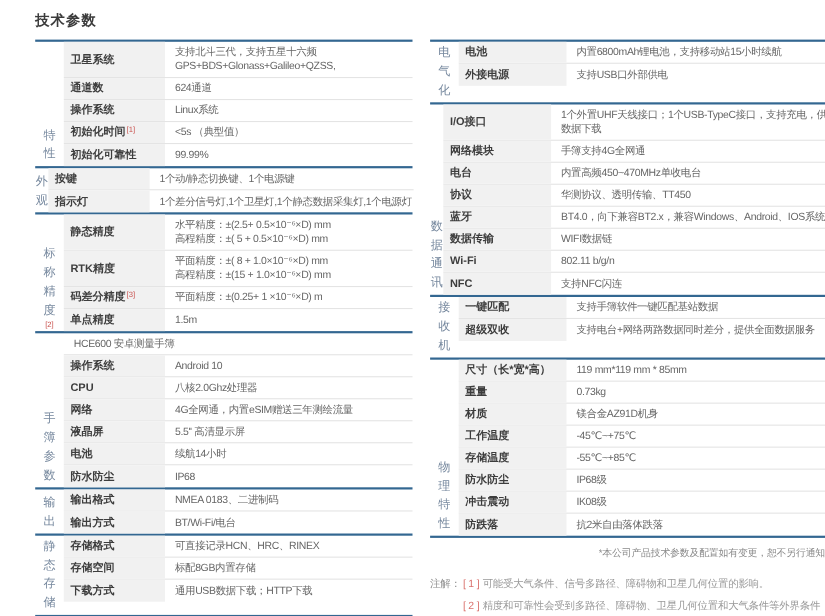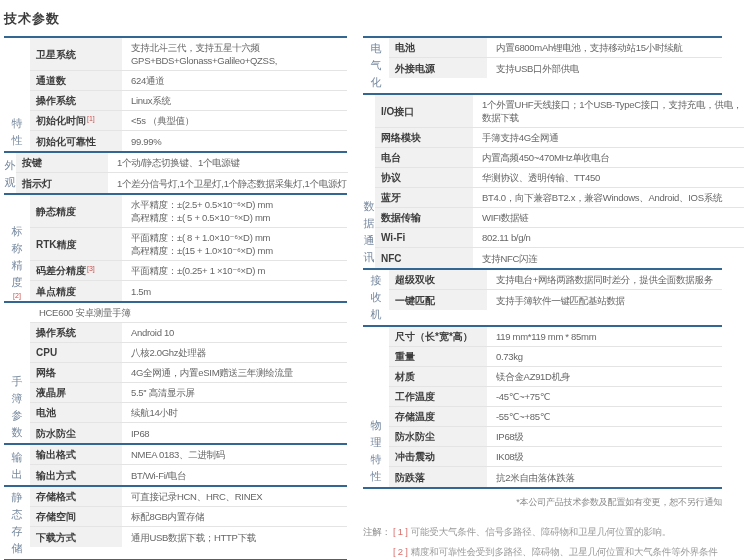--- a/index.html
+++ b/index.html
@@ -1,18 +1,18 @@
 <!DOCTYPE html>
 <html><head>
 <meta charset="utf-8">
 <style>
   * { margin:0; padding:0; box-sizing:border-box; }
   html,body { width:750px; height:560px; background:#ffffff; overflow:hidden;
               font-family:"Liberation Sans","DejaVu Sans",sans-serif; }
-  .page { width:750px; height:560px; padding:10px 14px 0 4px; }
+  .page { width:750px; height:560px; padding:10px 14px 0 32px; }
   .page-title { font-size:13px; font-weight:600; color:#3c3c3c; letter-spacing:1px; }
   .columns { display:flex; gap:16px; margin-top:8px; align-items:flex-start; }
   .col-left  { width:343px; }
   .col-right { width:359px; display:flex; flex-direction:column; }
 
   .spec-table { width:100%; border-bottom:2px solid #336791; }
   .sec { display:flex; border-top:2px solid #336791; }
   .cat { width:26px; display:flex; flex-direction:column; align-items:center; justify-content:flex-end;
          color:#76889e; font-size:11px; line-height:1.55; padding:2px 0; }
   .catchars { display:block; width:12px; word-break:break-all; text-align:center; }
@@ -373,32 +373,32 @@
               </div>
             </div>
           </div>
           <div class="sec">
             <div class="cat">
               <span class="catchars">接收机</span>
             </div>
             <div class="rows">
               <div class="row">
                 <div class="lbl">
+                  <span>一键匹配</span>
+                </div>
+                <div class="val">
+                  <div class="vline">支持手簿软件一键匹配基站数据</div>
+                </div>
+              </div>
+              <div class="row">
+                <div class="lbl">
                   <span>超级双收</span>
                 </div>
                 <div class="val">
                   <div class="vline">支持电台+网络两路数据同时差分，提供全面数据服务</div>
-                </div>
-              </div>
-              <div class="row">
-                <div class="lbl">
-                  <span>一键匹配</span>
-                </div>
-                <div class="val">
-                  <div class="vline">支持手簿软件一键匹配基站数据</div>
                 </div>
               </div>
             </div>
           </div>
           <div class="sec">
             <div class="cat">
               <span class="catchars">物理特性</span>
             </div>
             <div class="rows">
               <div class="row">

